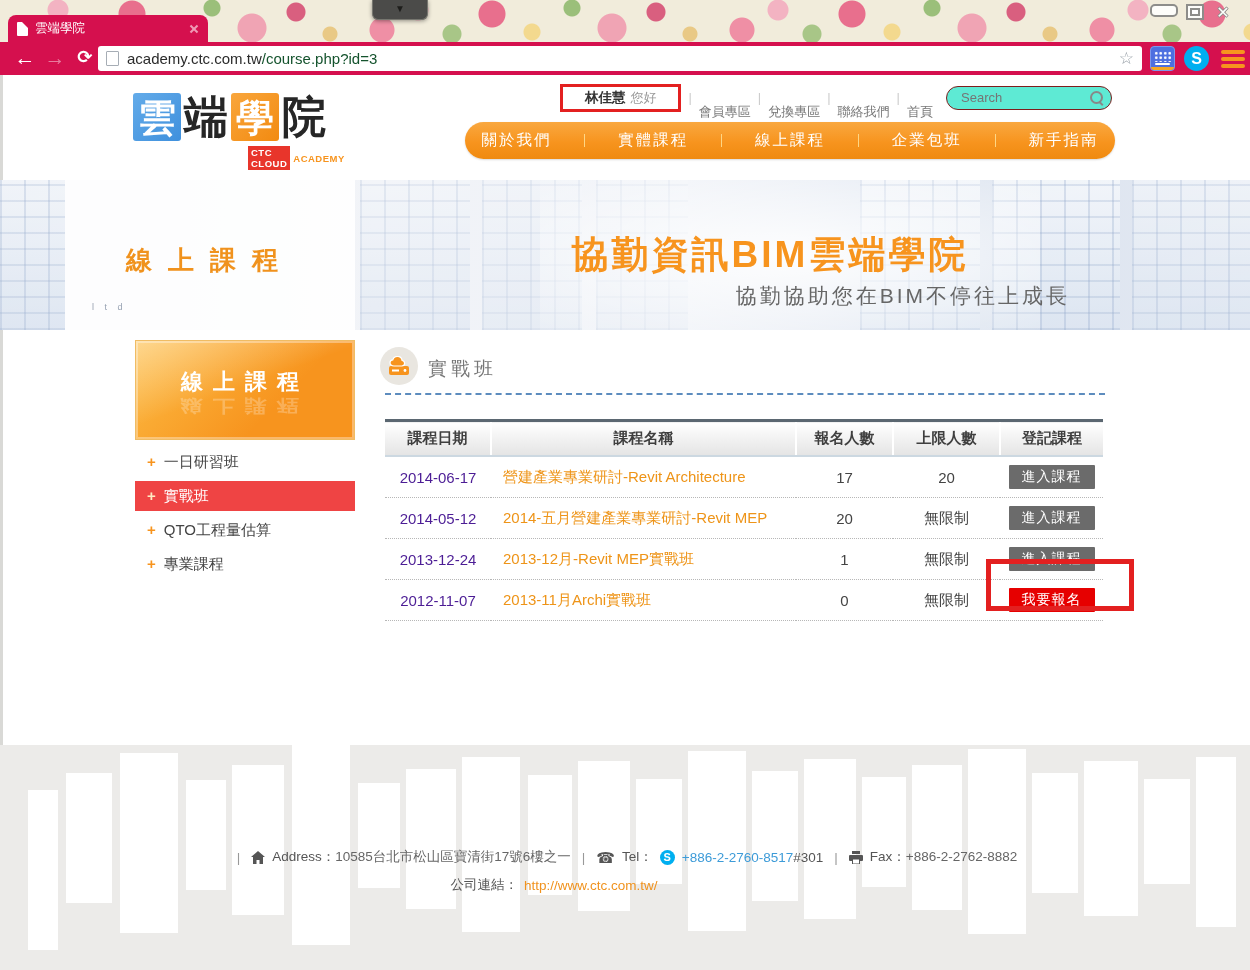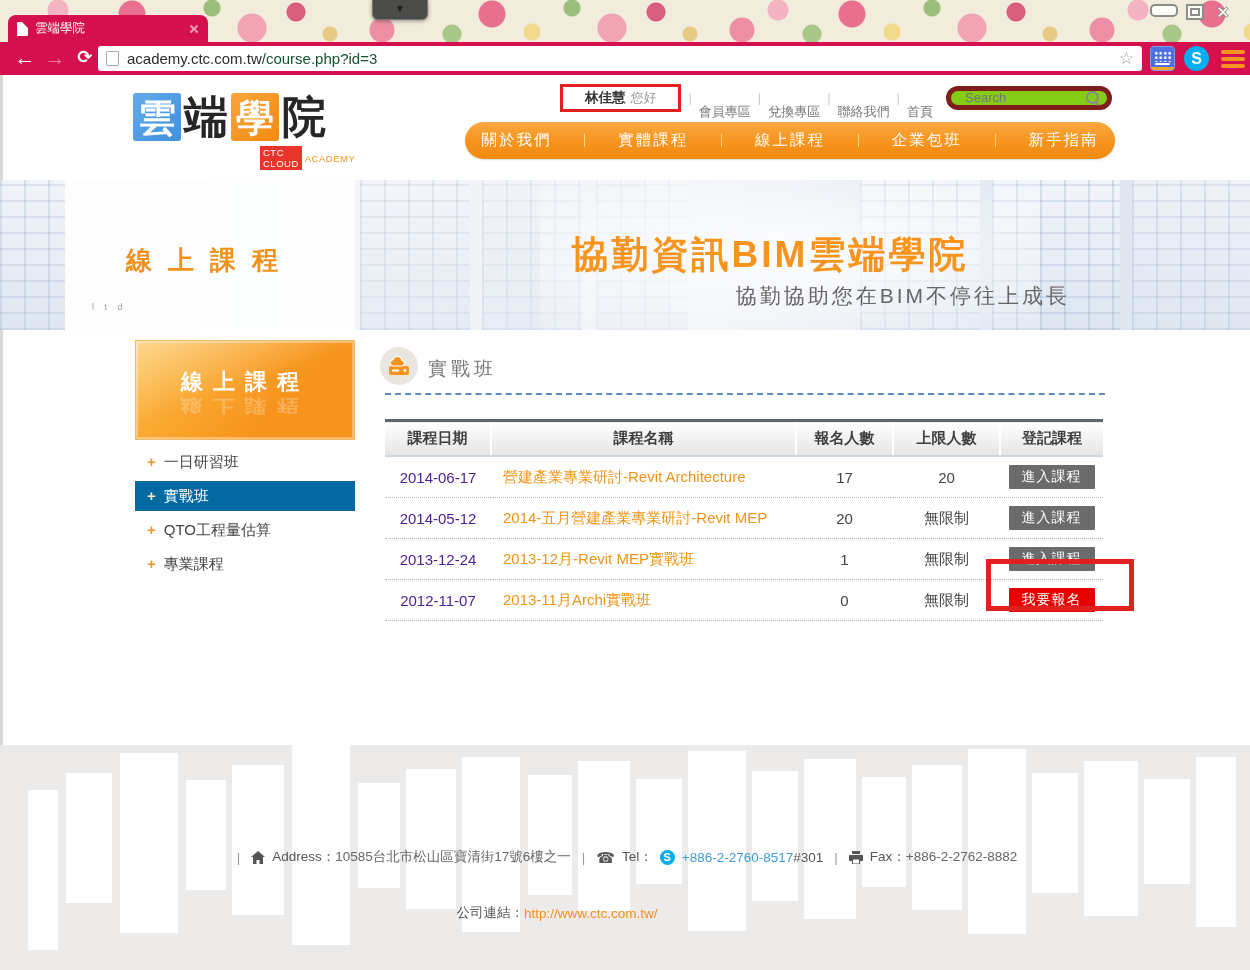--- a/index.html
+++ b/index.html
@@ -58,31 +58,31 @@
   
   .page{position:absolute;left:0;top:75px;width:1250px;height:895px;background:#fff;overflow:hidden;}
   .page-edge{position:absolute;left:0;top:0;width:3px;height:895px;background:#d9d9d6;}
   
   .logo{position:absolute;left:133px;top:18px;display:flex;align-items:flex-start;gap:3px;}
   .logo .sq{width:48px;height:48px;border-radius:3px;color:#fff;font-size:38px;font-weight:bold;
     text-align:center;line-height:50px;}
   .sq-blue{background:linear-gradient(135deg,#63abe9,#3f90dd);}
   .sq-orange{background:linear-gradient(135deg,#f9a63c,#f28a10);}
   .logo .ch{font-size:44px;font-weight:bold;color:#262626;line-height:48px;}
-  .logo-sub{position:absolute;left:115px;top:53px;display:flex;align-items:center;font-size:9.5px;font-weight:normal;letter-spacing:.5px;padding-left:12px;}
+  .logo-sub{position:absolute;left:103px;top:53px;display:flex;align-items:center;font-size:9.5px;font-weight:bold;letter-spacing:.5px;padding-left:12px;}
   .logo-sub .red{background:#e8352b;color:#fff;padding:1px 3px;}
   .logo-sub .org{color:#f7941e;padding-left:3px;}
   .topbar{position:absolute;top:9px;right:138px;display:flex;align-items:center;gap:7px;font-size:13px;color:#777;height:27px;}
   .user-box{border:3px solid #e32020;padding:2px 22px;display:flex;gap:5px;align-items:center;}
   .user-name{color:#333;font-weight:bold;font-size:13.5px;}
   .user-greet{color:#999;}
   .tsep{color:#ccc;}
   .toplink{color:#777;cursor:pointer;white-space:nowrap;margin-top:28px;}
-  .search{display:flex;align-items:center;border:5px solid #7f1d1d;border-radius:13px;height:24px;width:166px;
-    box-sizing:border-box;padding:0 8px 0 12px;margin-left:6px;background:#84cc16;}
+  .search{display:flex;align-items:center;border:1px solid #7f1d1d;border-radius:13px;height:24px;width:166px;
+    box-sizing:border-box;padding:0 8px 0 12px;margin-left:6px;background:#5eead4;}
   .search input{border:none;outline:none;flex:1;font-size:13px;color:#555;width:100px;background:rgba(0,0,0,0);font-family:inherit;}
   .mag{width:9px;height:9px;border:2px solid #888;border-radius:50%;position:relative;flex:0 0 auto;}
   .mag::after{content:"";position:absolute;left:8px;top:8px;width:2px;height:5px;background:#888;transform:rotate(-45deg);}
   .main-nav{position:absolute;left:465px;top:47px;width:650px;height:37px;border-radius:19px;
     background:linear-gradient(#f9a840,#f7941e 55%,#ef8a10);display:flex;align-items:center;justify-content:space-around;
     box-shadow:0 1px 2px rgba(0,0,0,.15);}
   .nav-item{color:#fff;font-size:15.5px;letter-spacing:2px;cursor:pointer;}
   .nav-div{width:1px;height:13px;background:rgba(255,226,150,.85);}
   
   .banner{position:absolute;left:0;top:105px;width:1250px;height:150px;overflow:hidden;
@@ -108,21 +108,21 @@
     box-shadow:inset 0 0 0 2px rgba(255,255,255,.35);overflow:hidden;text-align:center;}
   .side-box .gloss{position:absolute;left:0;top:0;width:100%;height:100%;
     background:linear-gradient(160deg, rgba(255,255,255,.4), rgba(255,255,255,0) 48%);}
   .side-box .t{display:block;margin-top:26px;color:#fff;font-size:22px;font-weight:bold;letter-spacing:10px;position:relative;}
   .side-box .r{display:block;color:#fff;font-size:22px;font-weight:bold;letter-spacing:10px;
     transform:scaleY(-.8);opacity:.25;margin-top:-6px;position:relative;}
   .side-menu{position:absolute;left:135px;top:372px;width:220px;}
   .side-item{height:30px;line-height:30px;margin-bottom:4px;font-size:15px;color:#444;cursor:pointer;
     padding-left:12px;box-sizing:border-box;}
   .side-item .plus{color:#f7941e;font-weight:bold;margin-right:8px;}
-  .side-item.active{background:#0369a1;color:#fff;}
+  .side-item.active{background:#ef4444;color:#fff;}
   .side-item.active .plus{color:#ffe9c2;}
   
   .sec-ico{position:absolute;left:380px;top:272px;width:38px;height:38px;border-radius:50%;background:#e9e6e0;
     display:flex;align-items:center;justify-content:center;}
   .sec-title{position:absolute;left:428px;top:281px;font-size:19px;color:#777;letter-spacing:4px;}
   .dash{position:absolute;left:385px;top:318px;width:720px;border-top:2px dashed #5d8cbe;height:0;}
   .course-table{position:absolute;left:385px;top:344px;width:718px;border-collapse:collapse;table-layout:fixed;}
   .course-table th{border-top:3px solid #5b6771;background:linear-gradient(#ffffff,#e4e4e4);
     color:#3f3f3f;font-size:15px;font-weight:bold;height:31px;border-bottom:2px solid #ccd8e1;border-left:2px solid #fff;}
   .course-table th:first-child{border-left:none;}
@@ -134,21 +134,21 @@
     border-radius:1px;cursor:pointer;letter-spacing:1px;}
   .course-btn.red{background:#e60000;}
   .anno{position:absolute;border:4px solid #e32020;z-index:9;}
   .anno-reg{left:986px;top:484px;width:138px;height:42px;border-width:5px;}
   
   .footer{position:absolute;left:0;top:670px;width:1250px;height:225px;background:#ecebe9;}
   .bld{position:absolute;background:#fff;}
   .f-line1{position:absolute;left:0;top:103px;width:1250px;display:flex;align-items:center;justify-content:center;
     gap:7px;font-size:13.5px;color:#666;}
   .f-line2{position:absolute;left:0;top:131px;width:1122px;display:flex;align-items:center;justify-content:center;
-    font-size:13.5px;color:#999;margin-top:28px;}
+    gap:6px;font-size:13.5px;color:#999;}
   .f-sep{color:#999;padding:0 4px;}
   .f-label{color:#555;}
   .f-tel{color:#3d9bd8;cursor:pointer;}
   .f-ext{color:#555;}
   .f-skype{display:inline-block;width:15px;height:15px;border-radius:50%;background:#00aff0;color:#fff;
     font-size:11px;font-weight:bold;text-align:center;line-height:15px;}
   .f-link{color:#f0921d;cursor:pointer;}
   .f-home,.f-phone,.f-print{display:inline-flex;}
   .f-phone-glyph{font-size:15px;color:#555;line-height:15px;}
 </style>

